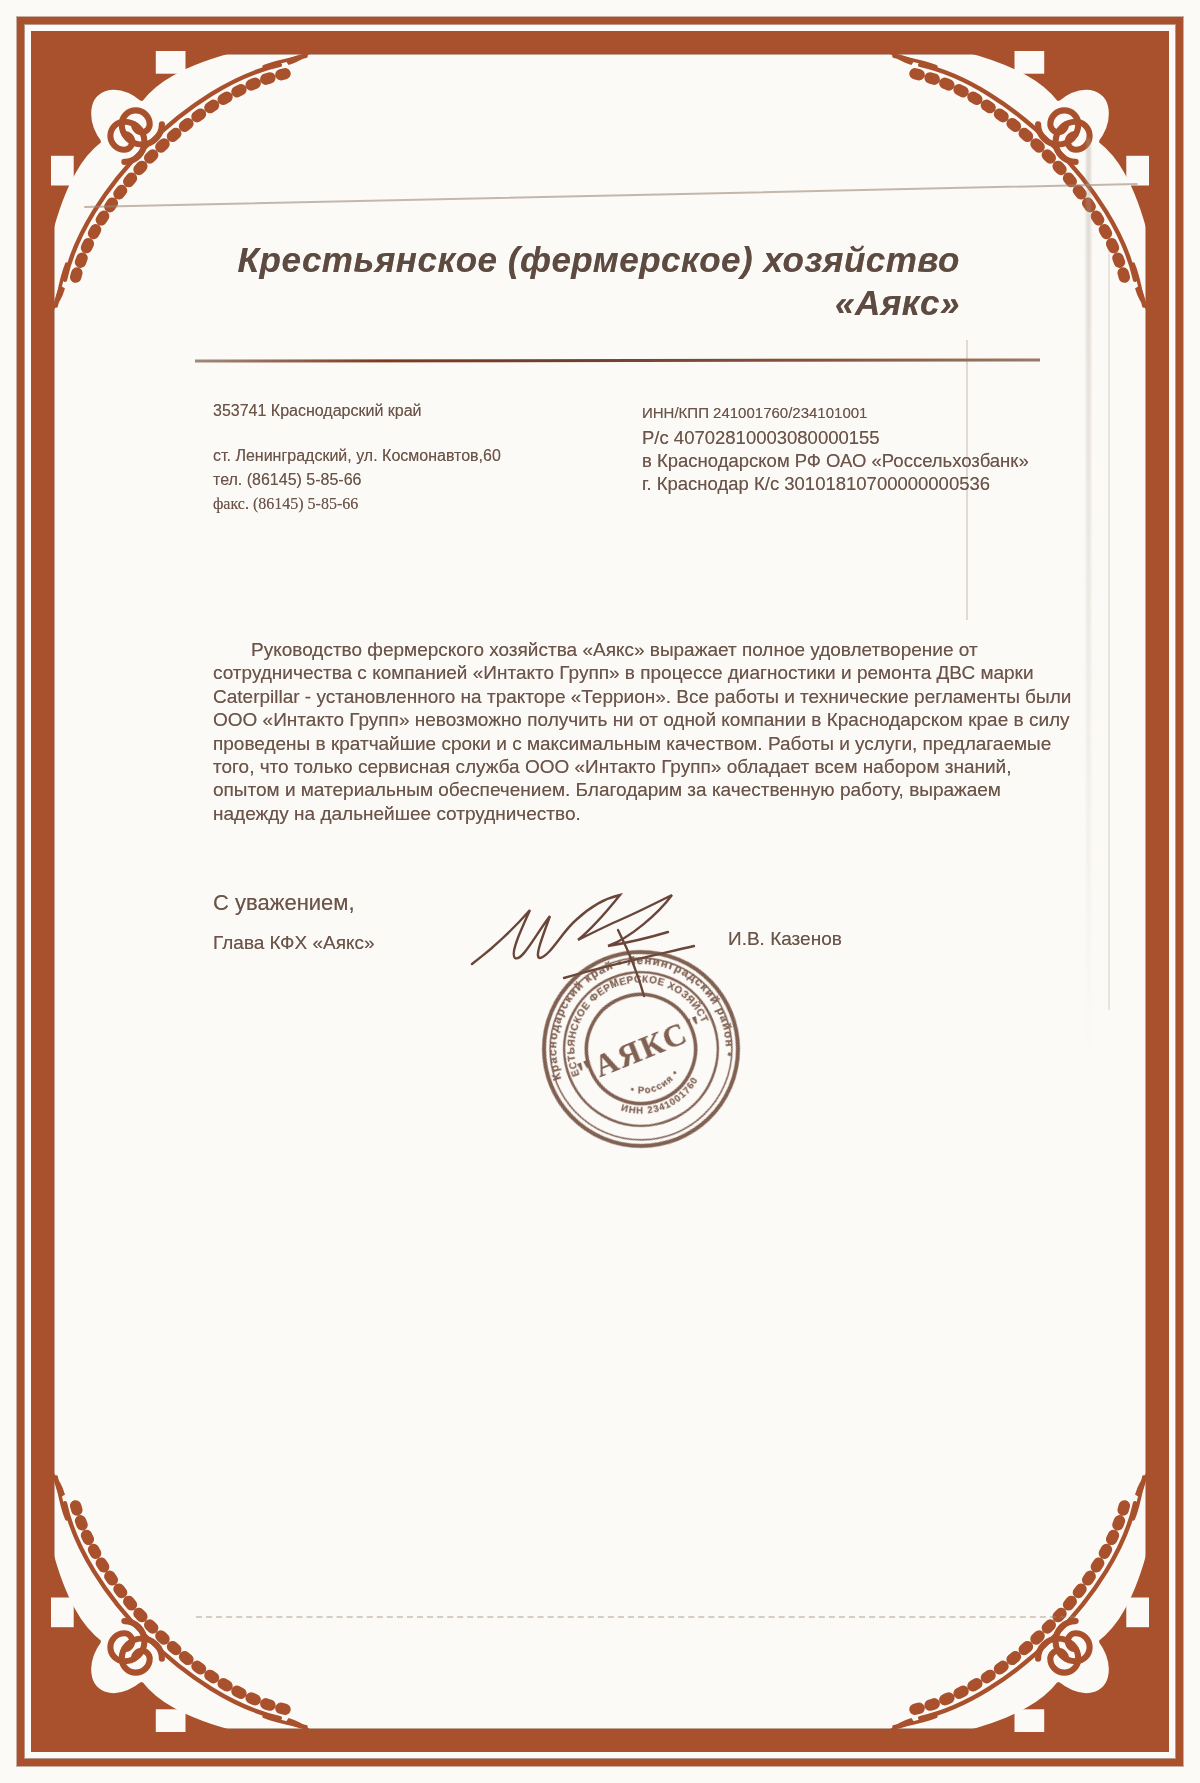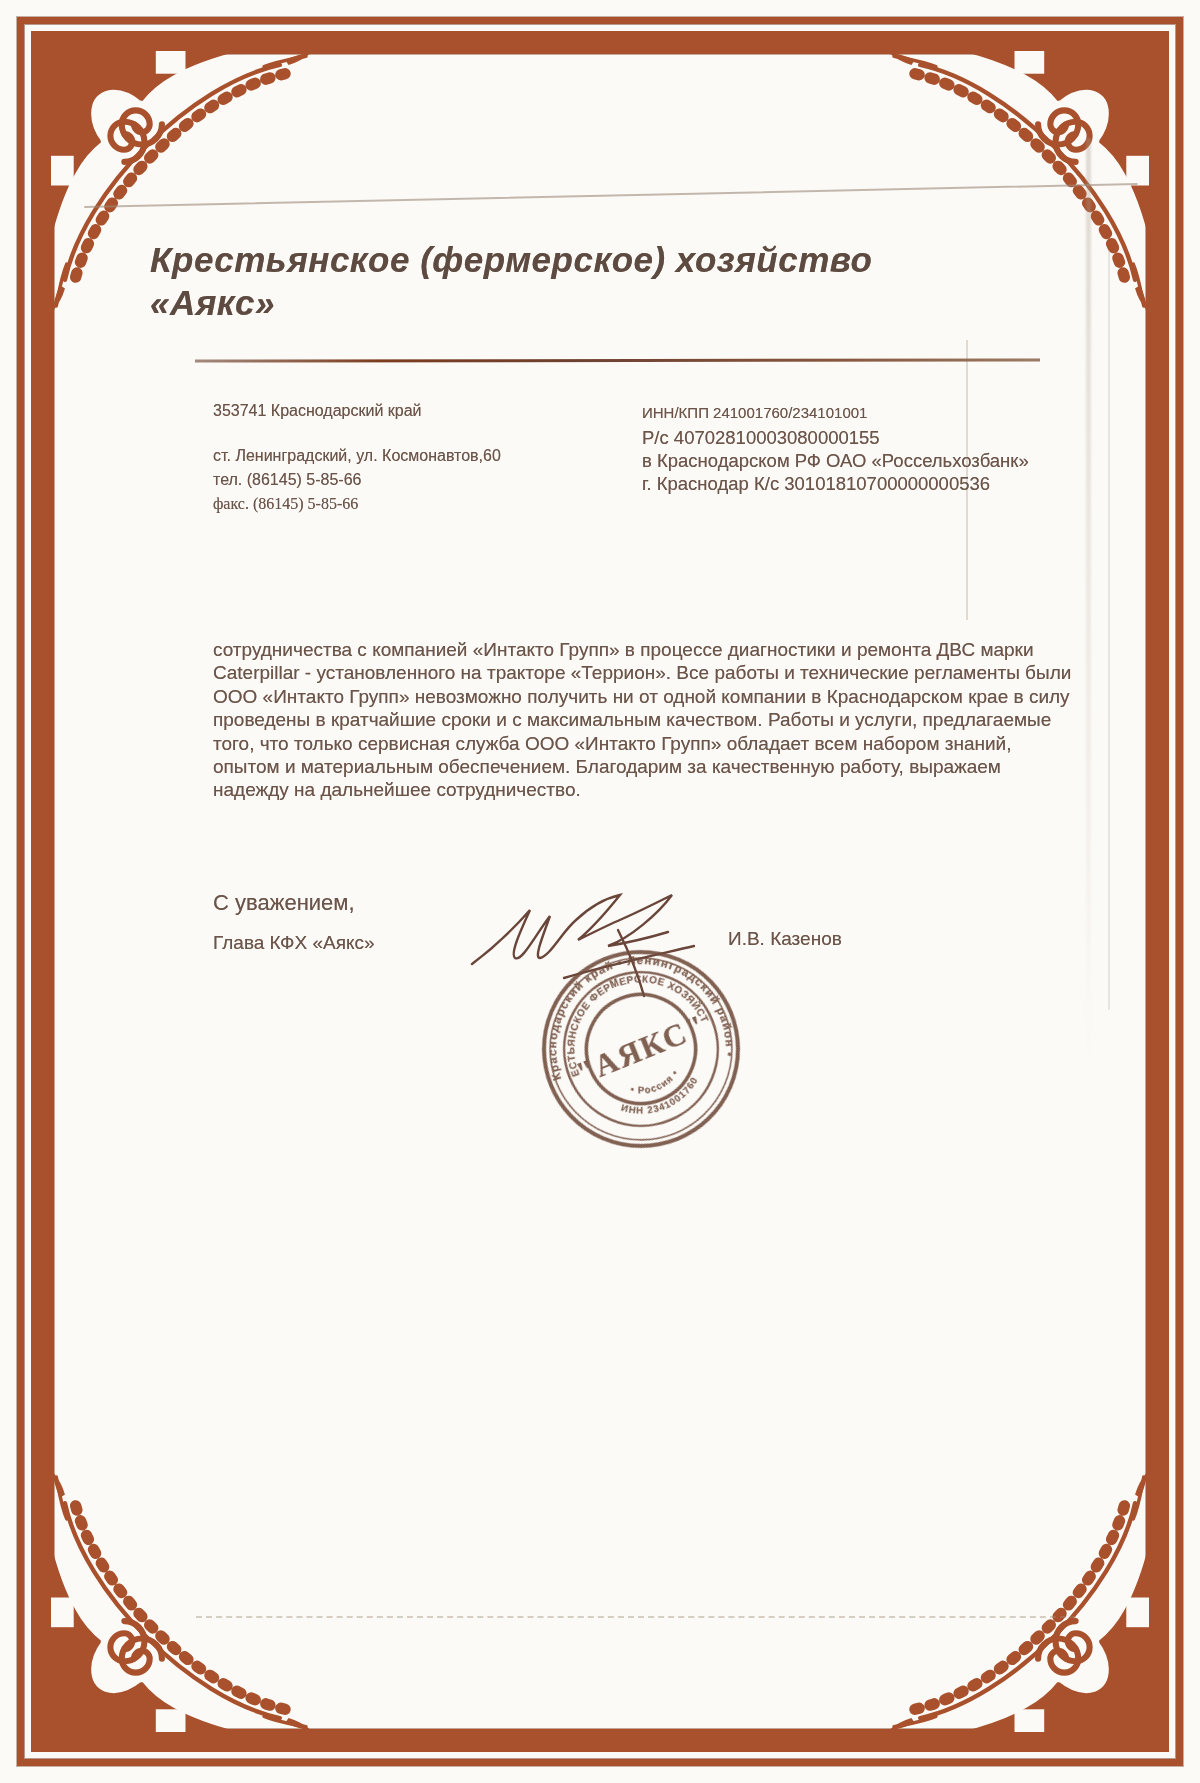--- a/index.html
+++ b/index.html
@@ -19,21 +19,21 @@
   }
   .corner{position:absolute; width:262px; height:262px; color:var(--border,#a8512c);}
   .corner.tl{left:51px; top:51px;}
   .corner.tr{right:51px; top:51px; transform:scaleX(-1);}
   .corner.bl{left:51px; bottom:51px; transform:scaleY(-1);}
   .corner.br{right:51px; bottom:51px; transform:scale(-1,-1);}
   
   .letter{position:absolute; inset:0; color:var(--body-ink,#6b544a);
           text-shadow:0 0 .5px rgba(95,65,48,.55);}
   .title{
-    position:absolute; left:150px; top:238px; width:810px; text-align:left;
+    position:absolute; left:150px; top:238px; width:810px; text-align:right;
     font-style:italic; font-weight:bold; font-size:35px; line-height:43px;
     color:var(--title-ink,#5d4b42); letter-spacing:.5px;
   }
   .rule{
     position:absolute; left:195px; top:359px; width:845px; height:3px;
     background:linear-gradient(90deg, rgba(90,45,25,.55), #7c3c1e 22%, #6e4030 45%, #86553c 75%, #9a7a66);
     transform:rotate(-.08deg);
   }
   .cline{position:absolute; white-space:nowrap; font-size:16px;}
   .c-postal{left:213px; top:402px;}
@@ -136,20 +136,21 @@
     <div class="cline c-street">ст. Ленинградский, ул. Космонавтов,60</div>
     <div class="cline c-phone">тел. (86145) 5-85-66</div>
     <div class="cline c-fax">факс. (86145) 5-85-66</div>
 
     <div class="cline c-inn">ИНН/КПП 241001760/234101001</div>
     <div class="cline c-acct">Р/с 40702810003080000155</div>
     <div class="cline c-bank">в Краснодарском РФ ОАО «Россельхозбанк»</div>
     <div class="cline c-corr">г. Краснодар К/с 30101810700000000536</div>
 
     <div class="body-par">
+      <div class="body-line indent">Руководство фермерского хозяйства «Аякс» выражает полное удовлетворение от</div>
       <div class="body-line">сотрудничества с компанией «Интакто Групп» в процессе диагностики и ремонта ДВС марки</div>
       <div class="body-line">Caterpillar - установленного на тракторе «Террион». Все работы и технические регламенты были</div>
       <div class="body-line">ООО «Интакто Групп» невозможно получить ни от одной компании в Краснодарском крае в силу</div>
       <div class="body-line">проведены в кратчайшие сроки и с максимальным качеством. Работы и услуги, предлагаемые</div>
       <div class="body-line">того, что только сервисная служба ООО «Интакто Групп» обладает всем набором знаний,</div>
       <div class="body-line">опытом и материальным обеспечением. Благодарим за качественную работу, выражаем</div>
       <div class="body-line">надежду на дальнейшее сотрудничество.</div>
     </div>
 
     <div class="closing">С уважением,</div>

